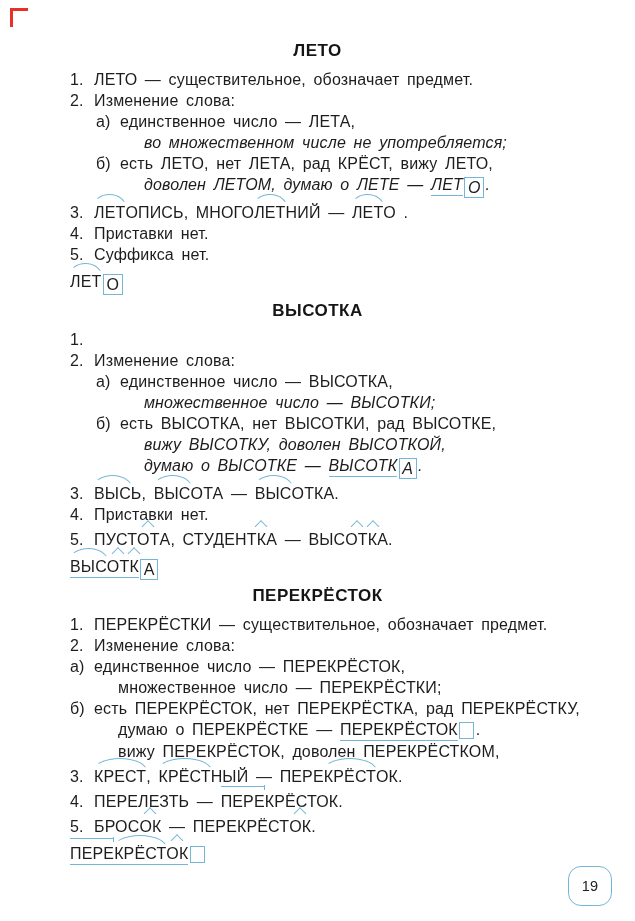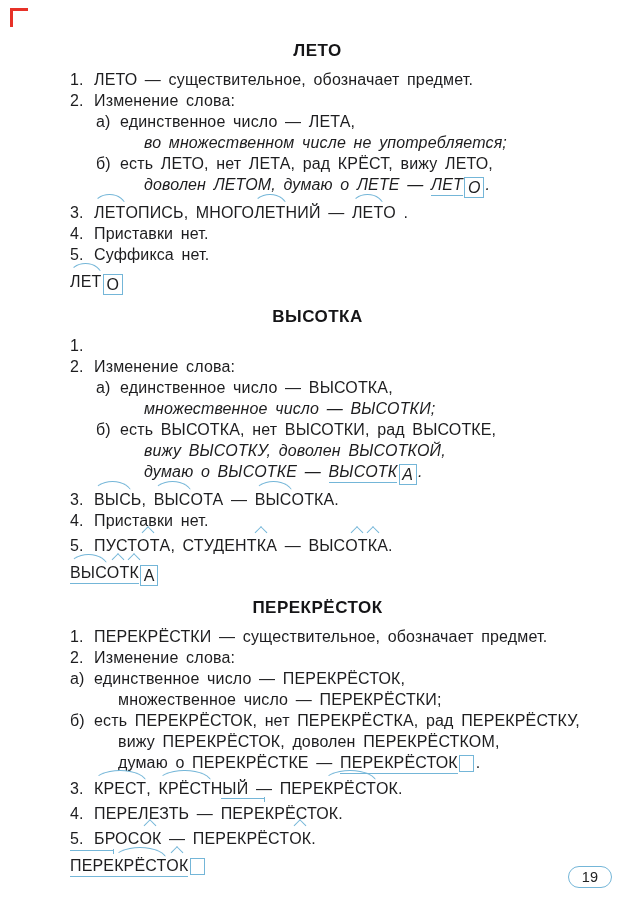--- a/index.html
+++ b/index.html
@@ -13,21 +13,21 @@
     background:#ffffff;color:var(--ink);
     font-family:"Liberation Sans","DejaVu Sans",sans-serif;
     font-size:16px;line-height:21px;letter-spacing:.15px;word-spacing:3px;
   }
   .page{position:absolute;inset:0;}
   .corner-mark{
     position:absolute;left:10px;top:8px;width:15px;height:16px;
     border-left:3px solid var(--red);border-top:3px solid var(--red);
   }
   main{padding:40px 70px 0 70px;}
-  section{margin-top:11px;}
+  section{margin-top:5px;}
   section:first-child{margin-top:0;}
   h2.title{
     margin:0 0 7px 0;text-align:center;
     font-size:17px;line-height:22px;font-weight:bold;letter-spacing:.5px;color:#151517;
   }
   .row{display:flex;white-space:nowrap;}
   .lbl{flex:none;width:24px;}
   .sub{padding-left:26px;}
   .cont{padding-left:50px;font-style:italic;}
   .cont0{padding-left:24px;}
@@ -56,21 +56,21 @@
     transform:translateX(-50%) rotate(45deg);
   }
   i.prefix{
     position:absolute;left:0;right:1px;top:-5px;border-top:1.7px solid var(--b);
   }
   i.prefix::after{
     content:"";position:absolute;right:-1px;top:-1.7px;height:5px;width:0;
     border-right:1.7px solid var(--b);
   }
   .pagenum{
-    position:absolute;right:23px;top:866px;min-width:44px;height:22px;
+    position:absolute;right:23px;top:866px;min-width:44px;height:40px;
     border:1.6px solid var(--b);border-radius:13px;
     display:flex;align-items:center;justify-content:center;
     font-size:14.5px;letter-spacing:.3px;color:#222;background:#fff;box-sizing:border-box;
   }
 </style>
 </head>
 <body>
 
 <div class="page">
   <div class="corner-mark"></div>
@@ -187,25 +187,25 @@
           <div class="row cont0">
             <span class="lbl"></span>
             <span class="txt">множественное число — ПЕРЕКРЁСТКИ;</span>
           </div>
           <div class="row">
             <span class="lbl">б)</span>
             <span class="txt">есть ПЕРЕКРЁСТОК, нет ПЕРЕКРЁСТКА, рад ПЕРЕКРЁСТКУ,</span>
           </div>
           <div class="row cont0">
             <span class="lbl"></span>
+            <span class="txt">думаю о ПЕРЕКРЁСТКЕ — <span class="seg stem">ПЕРЕКРЁСТОК</span><span class="seg boxempty"></span>.</span>
+          </div>
+          <div class="row cont0">
+            <span class="lbl"></span>
             <span class="txt">вижу ПЕРЕКРЁСТОК, доволен ПЕРЕКРЁСТКОМ,</span>
-          </div>
-          <div class="row cont0">
-            <span class="lbl"></span>
-            <span class="txt">думаю о ПЕРЕКРЁСТКЕ — <span class="seg stem">ПЕРЕКРЁСТОК</span><span class="seg boxempty"></span>.</span>
           </div>
           <div class="row g">
             <span class="lbl">3.</span>
             <span class="txt"><span class="seg"><i class="arc"></i>КРЕСТ</span>, <span class="seg"><i class="arc"></i>КРЁСТ</span>НЫЙ — ПЕРЕ<span class="seg"><i class="arc"></i>КРЁСТ</span>ОК.</span>
           </div>
           <div class="row g">
             <span class="lbl">4.</span>
             <span class="txt">ПЕРЕЛЕЗТЬ — <span class="seg"><i class="prefix"></i>ПЕРЕ</span>КРЁСТОК.</span>
           </div>
           <div class="row g">

